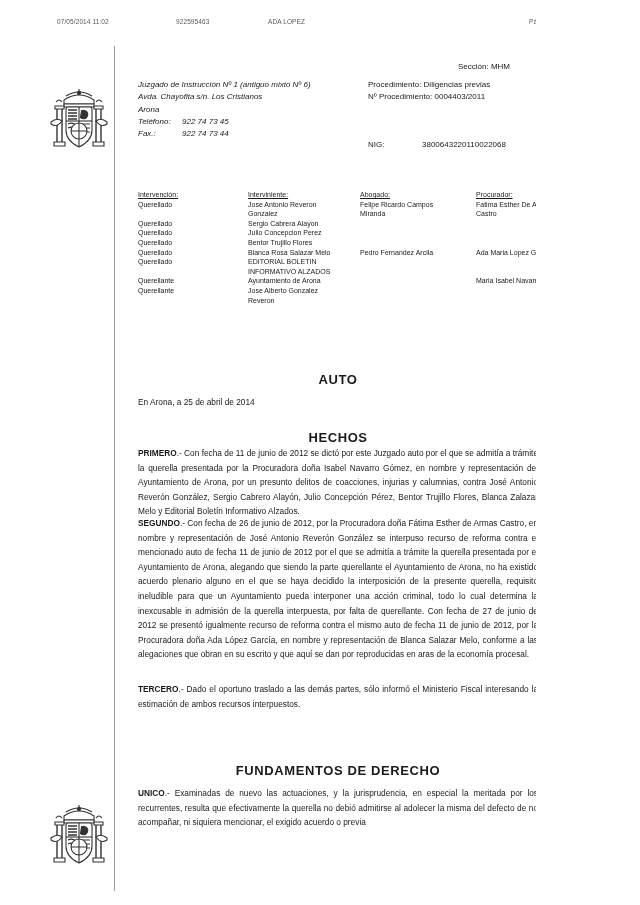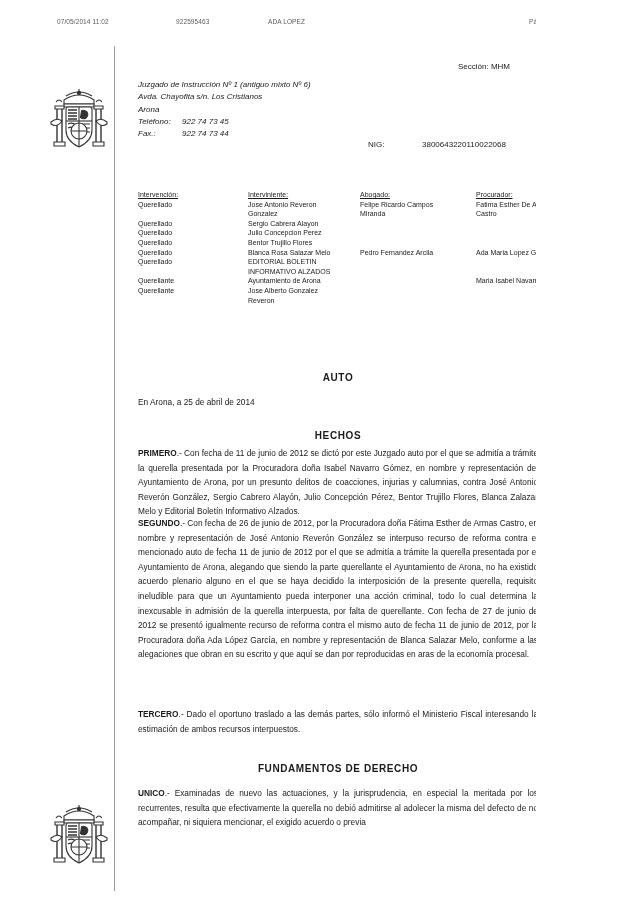--- a/index.html
+++ b/index.html
@@ -119,21 +119,21 @@
   .c-abog   { left: 222px; width: 110px; }
   .c-proc   { left: 338px; width: 130px; }
   .parties-body { position: relative; height: 112px; }
 
   
   .center-title {
     position: absolute;
     left: 138px;
     width: 400px;
     text-align: center;
-    font-size: 10px;
+    font-size: 13px;
     font-weight: bold;
     letter-spacing: 0.6px;
   }
   #auto-title { top: 372px; }
   #hechos-title { top: 419px; margin-top: 11px; }
   #fundamentos-title { top: 763px; }
 
   .line-plain {
     position: absolute;
     left: 138px;
@@ -146,21 +146,21 @@
     left: 138px;
     width: 400px;
     font-size: 8.3px;
     line-height: 14.6px;
     text-align: justify;
     text-justify: inter-word;
   }
   .para b { font-weight: bold; }
   #para-primero { top: 446px; }
   #para-segundo { top: 516px; }
-  #para-tercero { top: 707px; }
+  #para-tercero { top: 682px; }
   #para-unico   { top: 786px; }
 </style>
 </head>
 <body>
 
 <div class="page">
 
   <div class="fax-header">
     <span class="fh fh-date">07/05/2014 11:02</span>
     <span class="fh fh-number">922595463</span>
@@ -235,20 +235,24 @@
   <div class="seccion">Sección: MHM</div>
 
   <div class="court-left">
     <div>Juzgado de Instrucción Nº 1 (antiguo mixto Nº 6)</div>
     <div>Avda. Chayofita s/n. Los Cristianos</div>
     <div>Arona</div>
     <div class="tel-row"><span class="lbl">Teléfono:</span><span>922 74 73 45</span></div>
     <div class="tel-row"><span class="lbl">Fax.:</span><span>922 74 73 44</span></div>
   </div>
 
+  <div class="court-right">
+    <div>Procedimiento: Diligencias previas</div>
+    <div>Nº Procedimiento:  0004403/2011</div>
+  </div>
 
   <div class="nig-row">
     <span class="nig-lbl">NIG:</span><span>3800643220110022068</span>
   </div>
 
   <div class="parties">
     <div class="prow parties-head">
       <span class="cell c-interv col-head">Intervención:</span>
       <span class="cell c-parte col-head">Interviniente:</span>
       <span class="cell c-abog col-head">Abogado:</span>

